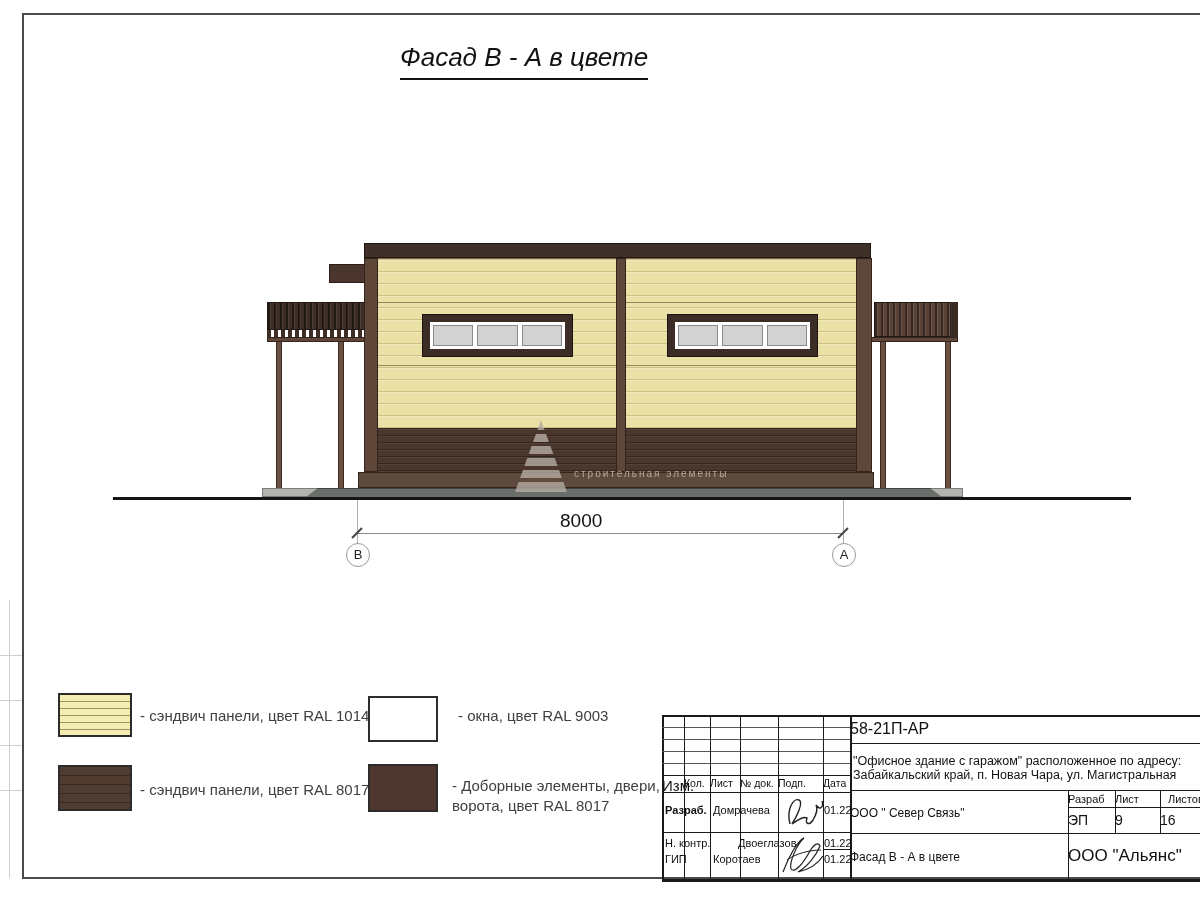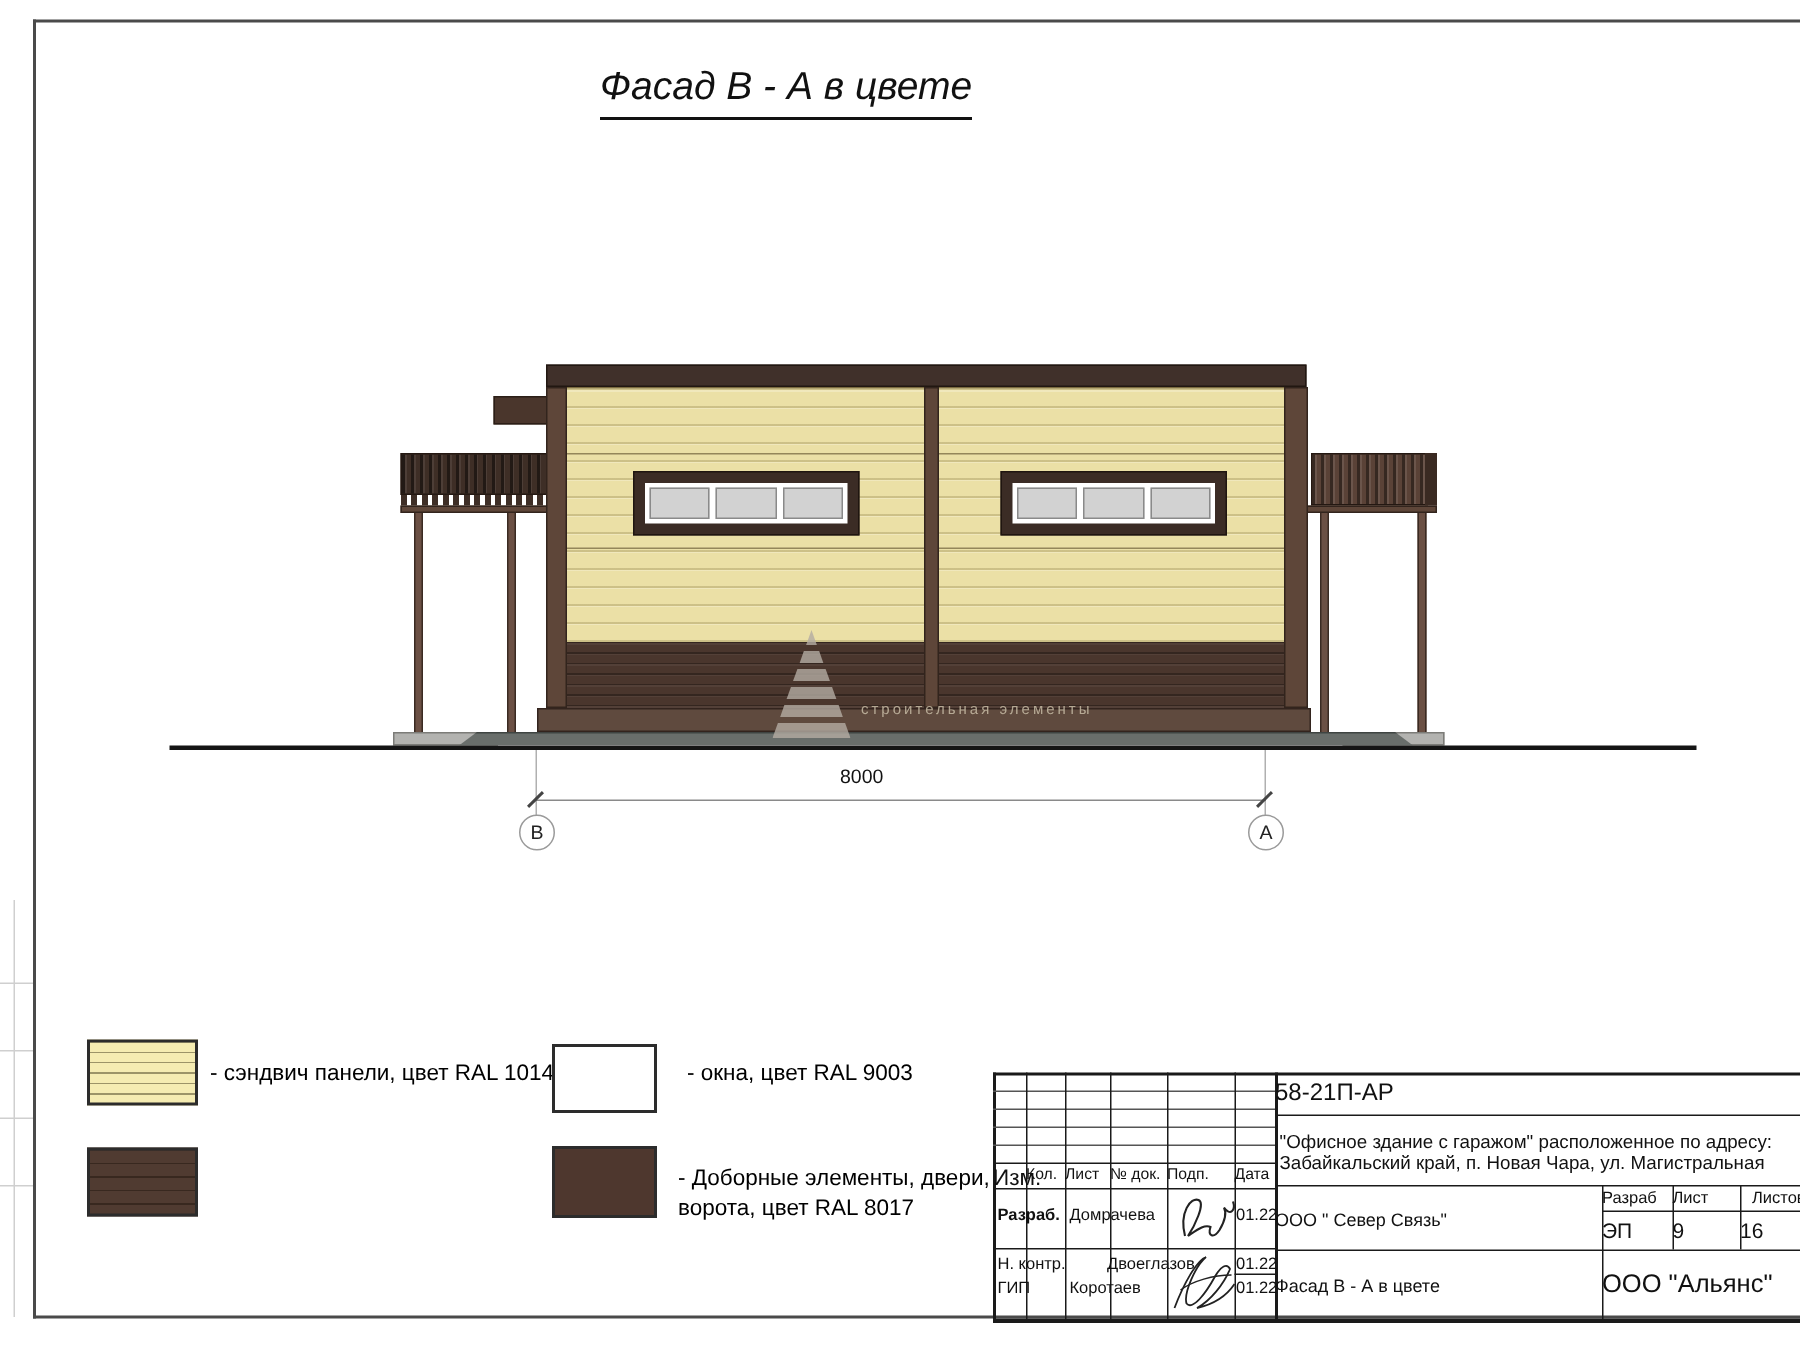--- a/index.html
+++ b/index.html
@@ -15,21 +15,21 @@
   .cream-panel{background-color:#ebe0a6;
     background-image:repeating-linear-gradient(to bottom, rgba(125,110,55,.28) 0 1px, rgba(255,255,255,.25) 1px 2px, transparent 2px 12px);}
   .brown-siding{background-color:#4a362d;
     background-image:repeating-linear-gradient(to bottom, rgba(0,0,0,.30) 0 1px, rgba(255,255,255,.05) 1px 2px, transparent 2px 7px);}
   .corrugated-dark{background-color:#3e2e26;
     background-image:repeating-linear-gradient(to right, rgba(0,0,0,.45) 0 2px, rgba(255,255,255,.08) 2px 3px, transparent 3px 6px);}
   .corrugated-mid{background-color:#5a4237;
     background-image:repeating-linear-gradient(to right, rgba(0,0,0,.40) 0 2px, rgba(255,255,255,.10) 2px 3px, transparent 3px 6px);}
   .trim{background:#5e4639;border:1px solid #32241d;box-sizing:border-box;}
   .post{background:#6b5044;border-left:1px solid #3a2a22;border-right:1px solid #3a2a22;box-sizing:border-box;}
-  .legend-label{position:absolute;font-size:15px;color:#000000;line-height:19px;}
+  .legend-label{position:absolute;font-size:15px;color:#404040;line-height:19px;}
   .sw{position:absolute;border:2px solid #2c2c2c;box-sizing:border-box;}
   .circle-axis{position:absolute;width:22px;height:22px;border:1px solid #9a9a9a;border-radius:50%;
     background:#fff;font-size:13px;line-height:22px;text-align:center;color:#222;}
   .tick{position:absolute;width:14px;height:2px;background:#444;transform:rotate(-45deg);}
 </style>
 </head>
 <body>
 
 <div id="page">
 
@@ -105,31 +105,32 @@
       </g>
     </svg>
     <div class="abs" style="left:59px;top:48px;font-size:10px;letter-spacing:2px;color:#cdc2ab;">строительная элементы</div>
   </div>
 
   <div class="vline" style="left:357px;top:500px;height:45px;background:#b0b0b0;"></div>
   <div class="vline" style="left:843px;top:500px;height:45px;background:#b0b0b0;"></div>
   <div class="hline" style="left:357px;top:533px;width:487px;background:#8a8a8a;"></div>
   <div class="tick" style="left:350px;top:532px;"></div>
   <div class="tick" style="left:836px;top:532px;"></div>
-  <div class="abs center" style="left:560px;top:510px;width:80px;font-size:13px;">8000</div>
+  <div class="abs center" style="left:560px;top:510px;width:80px;font-size:19px;">8000</div>
   <div class="circle-axis" style="left:346px;top:543px;">В</div>
   <div class="circle-axis" style="left:832px;top:543px;">А</div>
 
   <div class="sw" style="left:58px;top:693px;width:74px;height:44px;background-color:#f5ecb2;background-image:repeating-linear-gradient(to bottom,transparent 0 6px,#9c9468 6px 7px);"></div>
   <div class="legend-label" style="left:140px;top:706px;">- сэндвич панели, цвет RAL 1014</div>
 
   <div class="sw" style="left:368px;top:696px;width:70px;height:46px;background:#fff;"></div>
   <div class="legend-label" style="left:458px;top:706px;">- окна, цвет RAL 9003</div>
 
   <div class="sw" style="left:58px;top:765px;width:74px;height:46px;background-color:#503b31;background-image:repeating-linear-gradient(to bottom,transparent 0 8px,#38281f 8px 9px);"></div>
+  <div class="legend-label" style="left:140px;top:780px;">- сэндвич панели, цвет RAL 8017</div>
 
   <div class="sw" style="left:368px;top:764px;width:70px;height:48px;background:#4e372e;"></div>
   <div class="legend-label" style="left:452px;top:776px;">- Доборные элементы, двери,</div>
   <div class="legend-label" style="left:452px;top:796px;">ворота, цвет RAL 8017</div>
 
   <div class="hline" style="left:662px;top:715px;width:538px;height:2px;"></div>
   <div class="hline" style="left:662px;top:879px;width:538px;height:3px;"></div>
   <div class="vline" style="left:662px;top:715px;height:166px;width:2px;"></div>
 
   <div class="hline" style="left:662px;top:727px;width:188px;background:#555;"></div>

